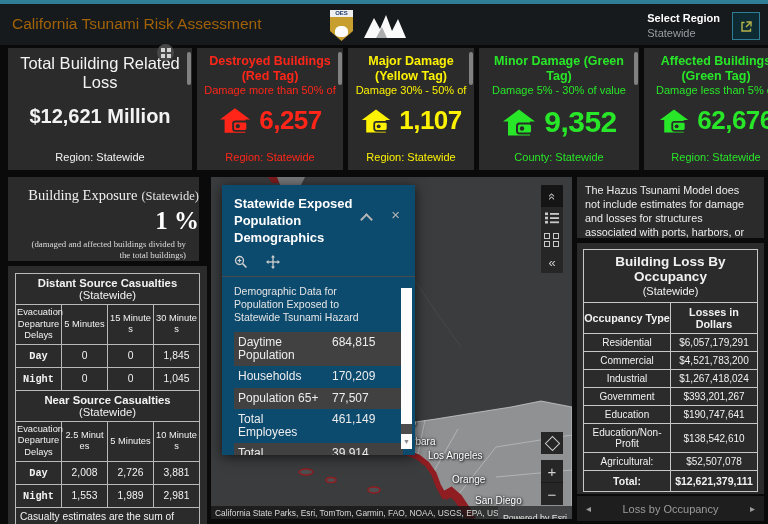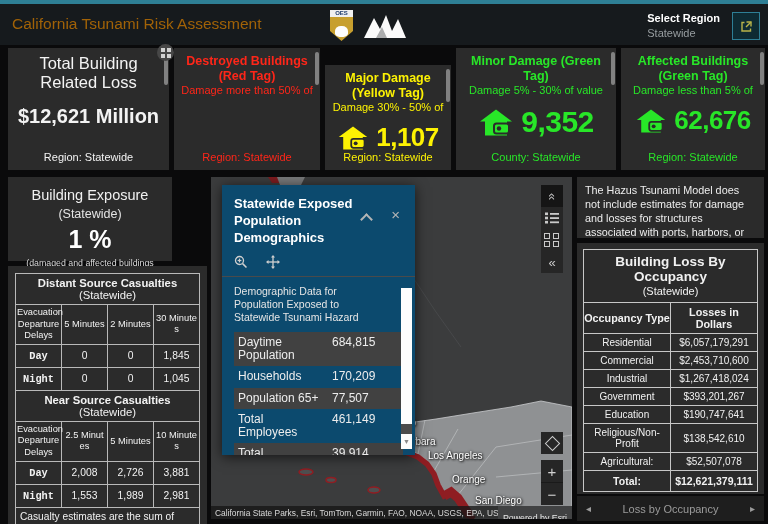--- a/index.html
+++ b/index.html
@@ -16,37 +16,37 @@
   .oes i{position:absolute;left:5px;bottom:4px;width:13px;height:11px;background:#fdfdfd;border-radius:45% 45% 35% 35%;}
   .cgs{display:block;}
   .select-region{position:absolute;right:48px;top:8px;}
   .select-region .lab{font-size:11px;font-weight:bold;color:#fff;}
   .select-region .val{font-size:11px;color:#979da0;margin-top:3px;}
   .region-btn{position:absolute;right:8px;top:8px;width:28px;height:28px;background:#0e2b33;
               border:1px solid #2e7f95;box-sizing:border-box;display:flex;align-items:center;justify-content:center;cursor:pointer;}
   
   .kpi-row{position:absolute;left:8px;top:48px;height:122px;display:flex;gap:5px;}
   .kpi{background:#2b2b2b;position:relative;text-align:center;padding-top:6px;box-sizing:border-box;}
-  .kpi.c1{width:161px;} .kpi.c2{width:146px;} .kpi.c3{width:126px;} .kpi.c4{width:160px;} .kpi.c5{width:144px;}
+  .kpi.c1{width:184px;} .kpi.c2{width:146px;} .kpi.c3{width:126px;} .kpi.c4{width:160px;} .kpi.c5{width:144px;}
   .kpi-title{font-size:12.5px;font-weight:bold;line-height:1.18;padding:0 8px;height:29px;overflow:hidden;}
   .kpi.c1 .kpi-title{font-size:16.5px;font-weight:400;height:37px;color:#f3f3f3;}
   .kpi-sub{font-size:11px;line-height:1.15;padding:0 5px;height:12px;overflow:hidden;margin-top:1px;}
   .kpi-value-row{display:flex;align-items:center;justify-content:center;gap:7px;margin-top:9px;}
   .kpi.c1 .kpi-value-row{margin-top:14px;}
   .kpi-value{font-size:26px;font-weight:bold;letter-spacing:-.5px;}
   .kpi.c1 .kpi-value{font-size:20px;letter-spacing:0;}
   .kpi-footer{position:absolute;bottom:7px;left:0;right:0;font-size:11px;}
   .kpi-scroll{position:absolute;right:1px;top:4px;width:4px;height:33px;background:#919191;border-radius:2px;opacity:.85;}
   .drag-handle{position:absolute;left:157px;top:44px;width:17px;height:17px;border-radius:50%;background:#474747;z-index:6;
                display:grid;grid-template-columns:4px 4px;gap:2px;place-content:center;cursor:grab;}
   .drag-handle i{width:4px;height:4px;background:#d3d3d3;}
   
   .panel{position:absolute;background:#2b2b2b;box-sizing:border-box;}
   
-  #exposure{left:8px;top:177px;width:164px;height:84px;text-align:center;padding-top:9px;}
+  #exposure{left:8px;top:177px;width:191px;height:84px;text-align:right;padding-top:9px;font-family:Liberation Serif, serif;}
   .exp-title{font-size:14.5px;color:#f0f0f0;}
   .exp-region{font-size:12.5px;color:#e4e4e4;}
   .exp-value{font-size:25px;font-weight:bold;margin-top:3px;color:#fff;}
   .exp-note{font-size:8.8px;color:#dedede;line-height:1.3;margin-top:4px;padding:0 13px;}
   
   #casualties{left:8px;top:266px;width:199px;height:258px;padding:7px;overflow:hidden;}
   table.cas{width:100%;border-collapse:collapse;color:#f2f2f2;table-layout:fixed;}
   .cas td{border:1px solid #b9b9b9;text-align:center;vertical-align:middle;}
   .cas .t-title{font-size:11.3px;padding:3px 0;}
   .cas .t-title b{font-weight:bold;}
@@ -143,25 +143,33 @@
     <div class="kpi-value-row">
         <div class="kpi-value">$12,621 Million</div>
       </div>
     <div class="kpi-footer">Region: Statewide</div>
     <div class="kpi-scroll"></div>
   </div>
 
   <div class="kpi c2" style="color: rgb(255, 38, 25);">
     <div class="kpi-title">Destroyed Buildings (Red Tag)</div>
     <div class="kpi-sub">Damage more than 50% of value</div>
+    <div class="kpi-value-row">
+      <svg width="34" height="29" viewBox="0 0 36 30">
+        <path d="M18 2 L34 14 H29 V28 H7 V14 H2 Z" fill="currentColor"></path>
+        <rect x="16" y="16" width="15" height="10" rx="2.5" fill="currentColor" stroke="#2b2b2b" stroke-width="2"></rect>
+        <circle cx="21" cy="21" r="2.2" fill="#2b2b2b"></circle>
+      </svg>
+      <div class="kpi-value">6,257</div>
+    </div>
     <div class="kpi-footer">Region: Statewide</div>
     <div class="kpi-scroll"></div>
   </div>
 
-  <div class="kpi c3" style="color: rgb(253, 242, 3); margin-top: 17px;">
+  <div class="kpi c3" style="color: rgb(253, 242, 3);">
     <div class="kpi-title">Major Damage (Yellow Tag)</div>
     <div class="kpi-sub">Damage 30% - 50% of value</div>
     <div class="kpi-value-row">
       <svg width="32" height="28" viewBox="0 0 36 30">
         <path d="M18 2 L34 14 H29 V28 H7 V14 H2 Z" fill="currentColor"></path>
         <rect x="16" y="16" width="15" height="10" rx="2.5" fill="currentColor" stroke="#2b2b2b" stroke-width="2"></rect>
         <circle cx="21" cy="21" r="2.2" fill="#2b2b2b"></circle>
       </svg>
       <div class="kpi-value">1,107</div>
     </div>
@@ -217,21 +225,21 @@
   <table class="cas">
     <tbody>
         <tr>
           <td class="t-title" colspan="4">
       <b>Distant Source Casualties</b>
       <span>(Statewide)</span></td>
         </tr>
     <tr>
       <td class="corner" style="width:84px">Evacuation Departure Delays</td>
       <td class="delay">5 Minutes</td>
-      <td class="delay">2 Minutes</td>
+      <td class="delay">15 Minutes</td>
       <td class="delay">30 Minutes</td>
     </tr>
     <tr>
       <td class="rowlab">Day</td>
       <td class="val">0</td>
       <td class="val">0</td>
       <td class="val">1,845</td>
     </tr>
     <tr>
       <td class="rowlab">Night</td>
@@ -402,36 +410,36 @@
     <tr>
       <td class="hdr">Occupancy Type</td>
       <td class="hdr">Losses in Dollars</td>
     </tr>
     <tr>
           <td class="cell">Residential</td>
           <td class="cell">$6,057,179,291</td>
         </tr>
     <tr>
           <td class="cell">Commercial</td>
-          <td class="cell">$2,453,710,600</td>
+          <td class="cell">$4,521,783,200</td>
         </tr>
     <tr>
           <td class="cell">Industrial</td>
           <td class="cell">$1,267,418,024</td>
         </tr>
     <tr>
           <td class="cell">Government</td>
           <td class="cell">$393,201,267</td>
         </tr>
     <tr>
           <td class="cell">Education</td>
           <td class="cell">$190,747,641</td>
         </tr>
     <tr>
-          <td class="cell">Religious/Non-Profit</td>
+          <td class="cell">Education/Non-Profit</td>
           <td class="cell">$138,542,610</td>
         </tr>
     <tr>
           <td class="cell">Agricultural:</td>
           <td class="cell">$52,507,078</td>
         </tr>
     <tr>
           <td class="tot">Total:</td>
           <td class="tot">$12,621,379,111</td>
         </tr>

